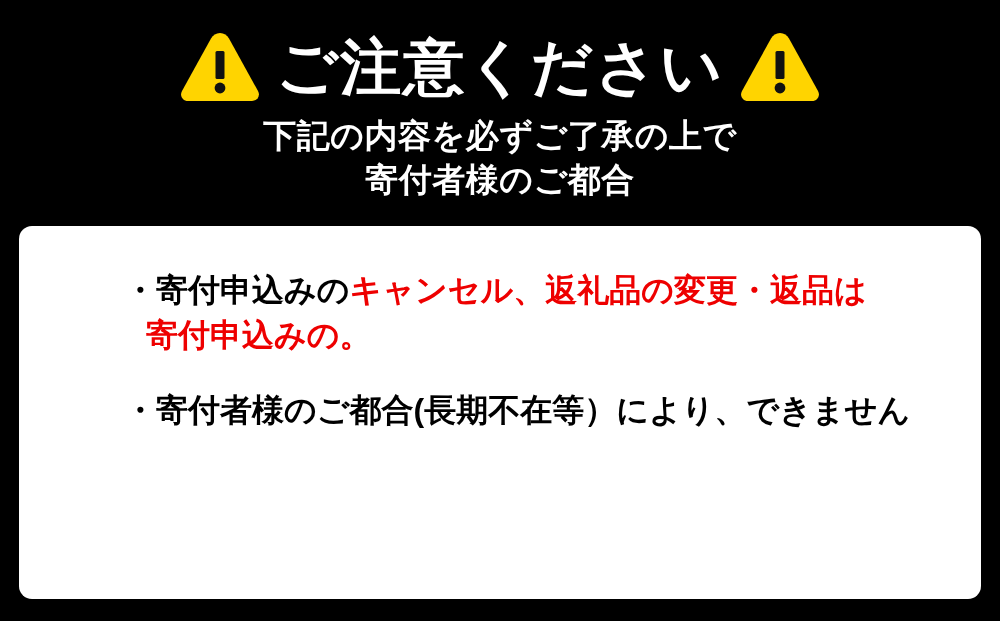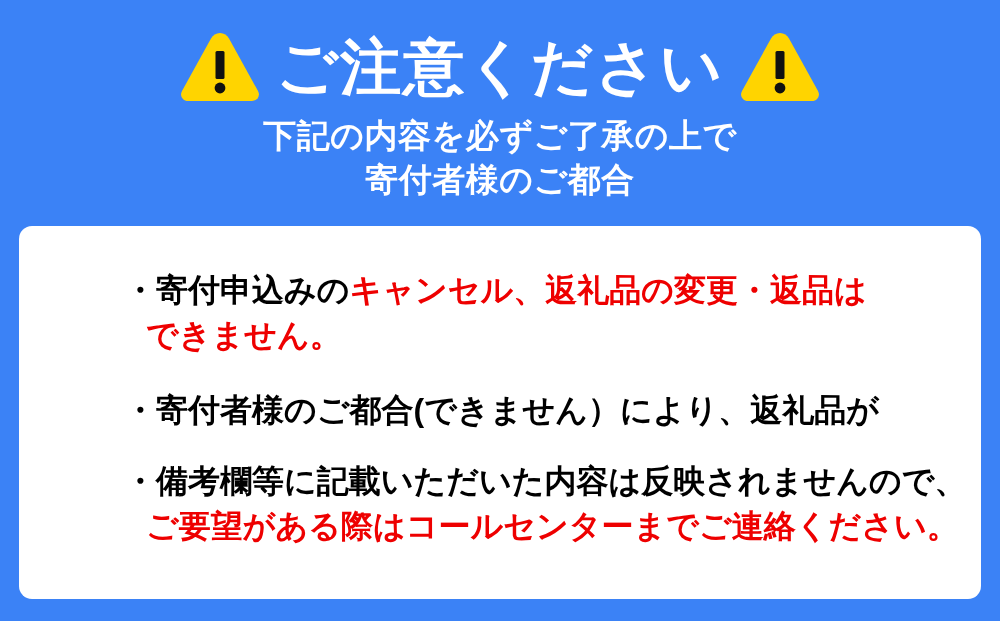--- a/index.html
+++ b/index.html
@@ -10,21 +10,21 @@
     width: 1000px;
     height: 621px;
     overflow: hidden;
     font-family: "Liberation Sans", "DejaVu Sans", sans-serif;
   }
 
   #banner {
     position: relative;
     width: 1000px;
     height: 621px;
-    background: #3b82f6;
+    background: #000000;
     box-sizing: border-box;
   }
 
   
   #header {
     position: absolute;
     top: 0;
     left: 0;
     width: 1000px;
     height: 226px;
@@ -135,25 +135,21 @@
 
     <div class="subtitle-line" id="subtitle-1">下記の内容を必ずご了承の上で</div>
     <div class="subtitle-line" id="subtitle-2">寄付者様のご都合</div>
 
   </div>
 
   <div id="card">
     <div id="notice-list">
         <div class="notice" id="notice-0">
           <div class="notice-line"><span class="seg-black">・寄付申込みの</span><span class="seg-red">キャンセル、返礼品の変更・返品は</span></div>
-          <div class="notice-line indent-1"><span class="seg-red">できません。</span></div>
+          <div class="notice-line indent-1"><span class="seg-red">寄付申込みの。</span></div>
         </div>
         <div class="notice" id="notice-1">
-          <div class="notice-line"><span class="seg-black">・寄付者様のご都合(できません）により、返礼品が</span></div>
-        </div>
-        <div class="notice" id="notice-2">
-          <div class="notice-line"><span class="seg-black">・備考欄等に記載いただいた内容は反映されませんので、</span></div>
-          <div class="notice-line indent-1"><span class="seg-red">ご要望がある際はコールセンターまでご連絡ください。</span></div>
+          <div class="notice-line"><span class="seg-black">・寄付者様のご都合(長期不在等）により、できません</span></div>
         </div>
       </div>
   </div>
 
 </div>
 
 </body></html>

